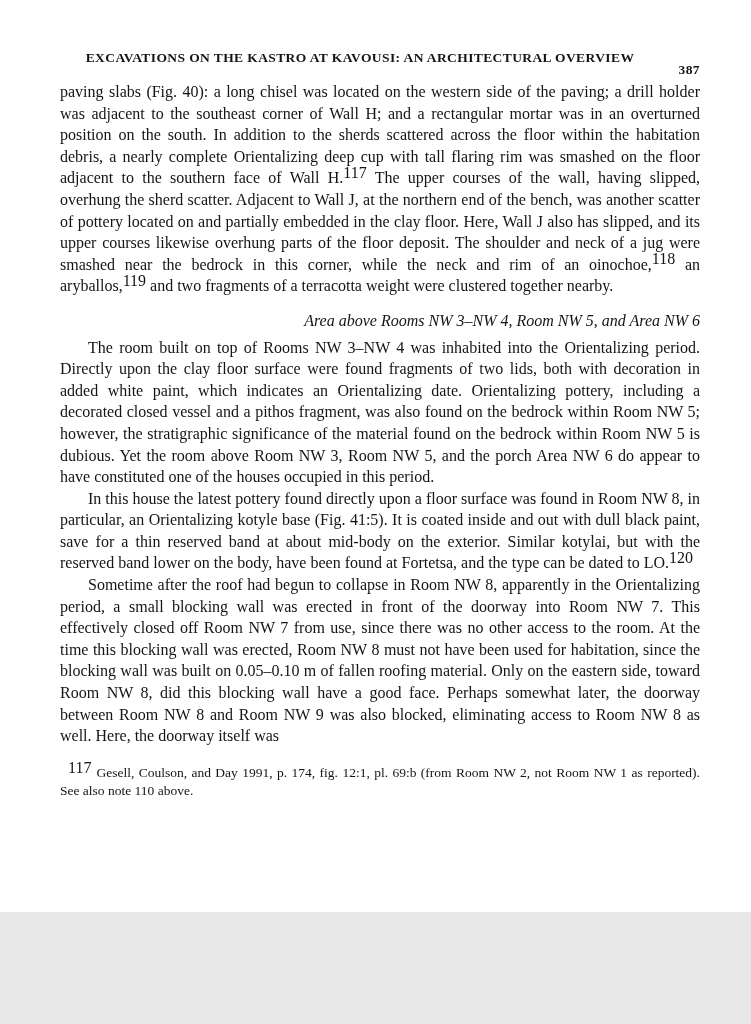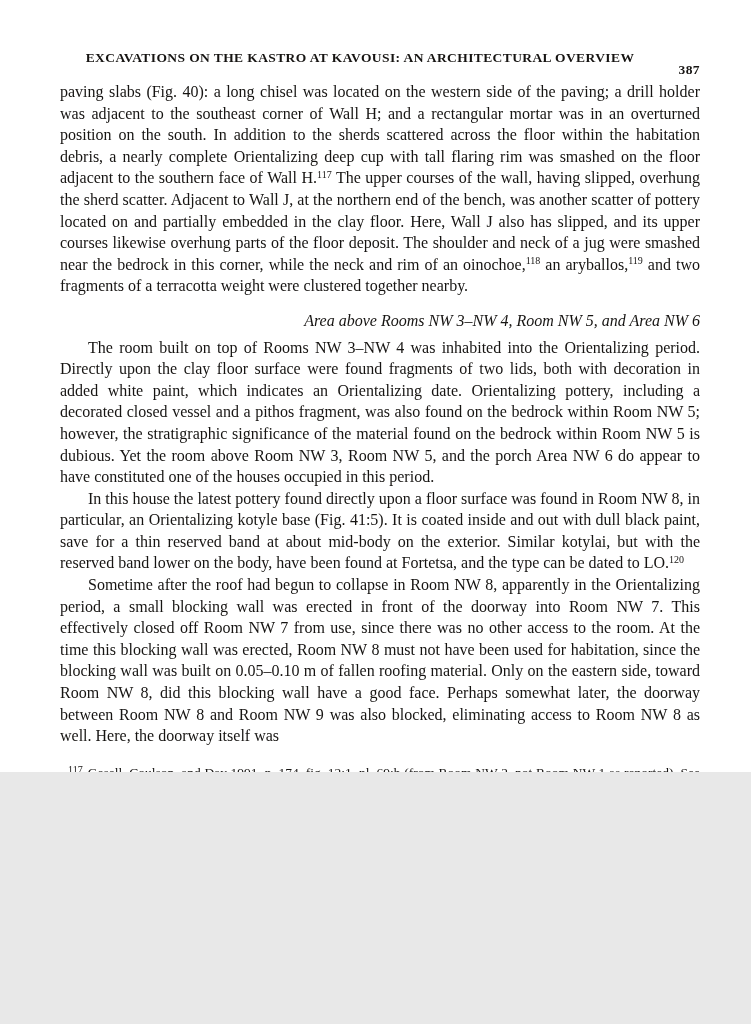--- a/index.html
+++ b/index.html
@@ -3,21 +3,21 @@
 <meta charset="utf-8">
 <style>
   html, body {
     margin: 0;
     padding: 0;
     background: #e8e8e8;
   }
   .page {
     position: relative;
     width: 751px;
-    height: 772px;
+    height: 912px;
     margin: 0 auto;
     background: #ffffff;
     color: #161412;
     font-family: "Liberation Serif", "DejaVu Serif", serif;
     box-sizing: border-box;
     padding: 50px 51px 0 60px;
     overflow: hidden;
   }
   .running-head {
     position: relative;
@@ -43,21 +43,21 @@
     text-align: justify;
   }
   p.para {
     margin: 0;
     text-indent: 28px;
   }
   p.para.no-indent {
     text-indent: 0;
   }
   sup.fnref {
-    font-size: 10px;
+    font-size: 16px;
     line-height: 0;
     vertical-align: baseline;
     position: relative;
     top: -5.5px;
   }
   h2.section-heading {
     font-size: 16px;
     font-weight: normal;
     font-style: italic;
     margin: 13px 0 5px 0;

